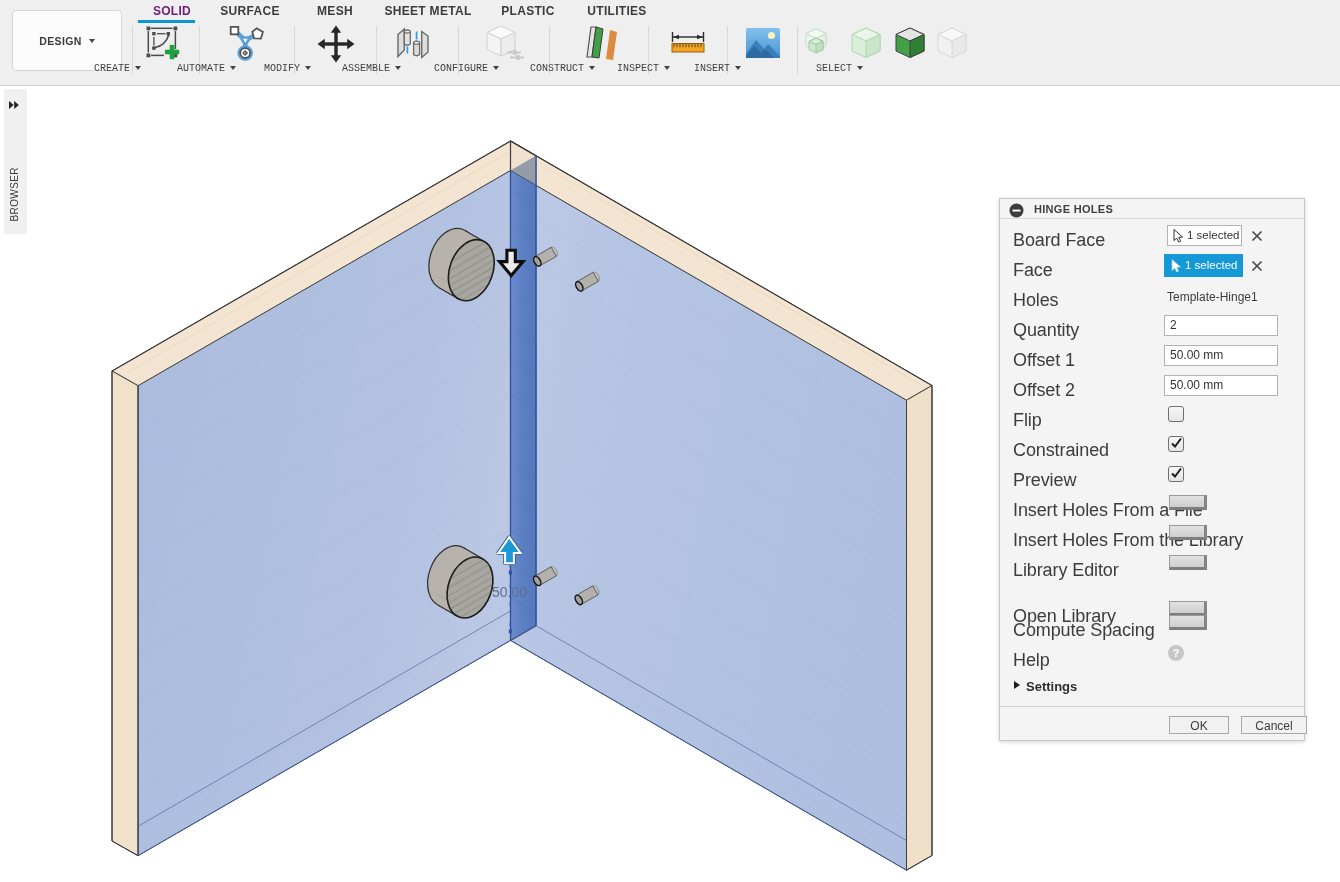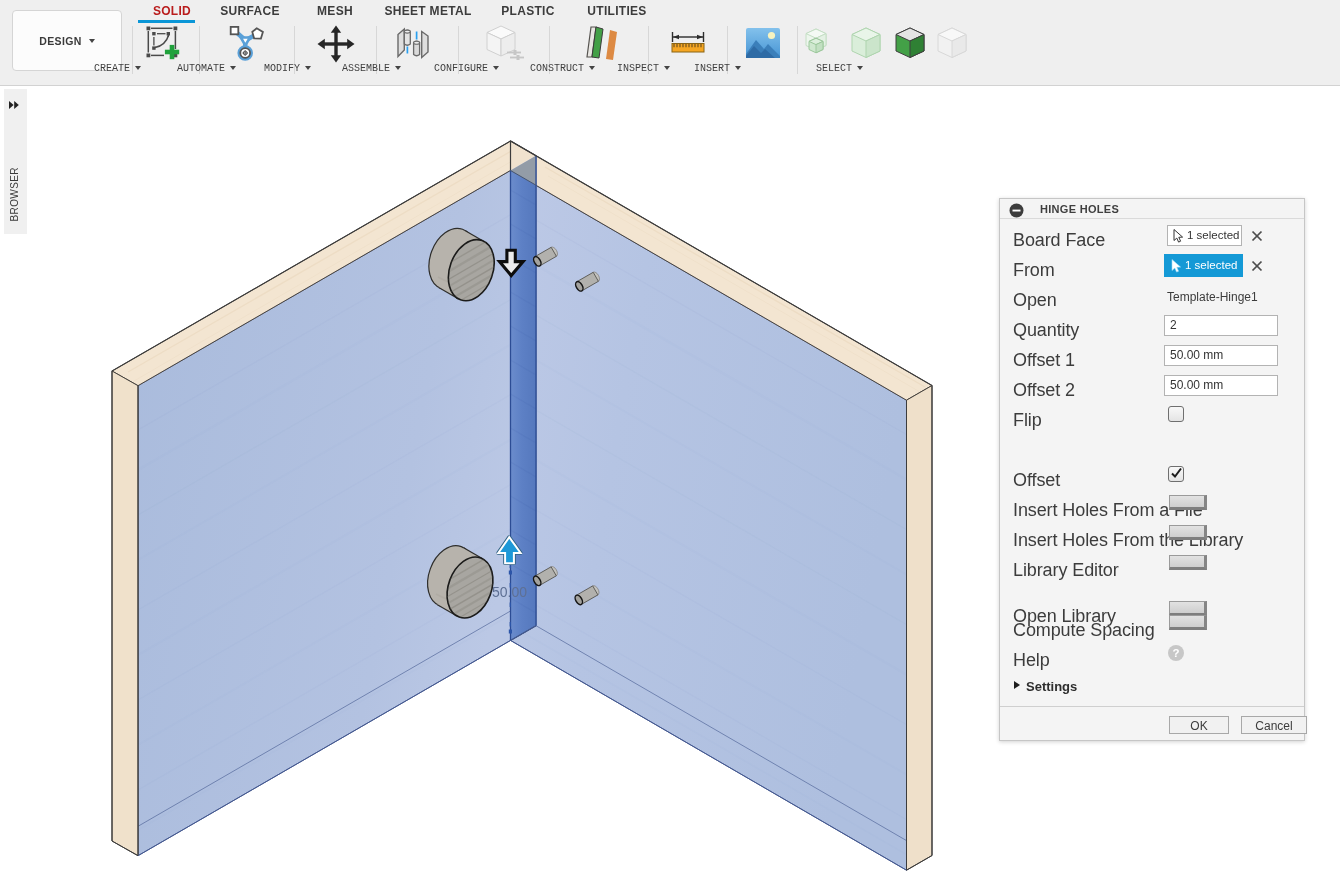--- a/index.html
+++ b/index.html
@@ -1,30 +1,30 @@
 <!DOCTYPE html>
 <html><head><meta charset="utf-8"><title>Fusion</title><style>
 *{margin:0;padding:0;box-sizing:border-box;}
 html,body{width:1340px;height:882px;overflow:hidden;background:#fff;font-family:"Liberation Sans",sans-serif;}
 #scene{position:absolute;left:0;top:0;}
 #toolbar{position:absolute;left:0;top:0;width:1340px;height:86px;background:#efefef;border-bottom:1px solid #d2d2d2;}
 #designbtn{position:absolute;left:12px;top:10px;width:110px;height:61px;background:#fcfcfc;border:1px solid #d5d5d5;border-radius:4px;font-size:10.5px;font-weight:bold;color:#3a3a3a;display:flex;align-items:center;justify-content:center;letter-spacing:0.4px;}
 .caret{display:inline-block;width:0;height:0;border-left:3.8px solid transparent;border-right:3.8px solid transparent;border-top:4.6px solid #444;margin-left:5px;vertical-align:middle;}
 .tab{position:absolute;top:4px;width:120px;text-align:center;font-size:12px;font-weight:bold;color:#3c3c3c;letter-spacing:0.3px;}
-.tab.active{color:#b91c1c;}
+.tab.active{color:#701a75;}
 .tabline{position:absolute;left:138px;top:19.5px;width:57px;height:3.4px;background:#0a96d7;}
 .sep{position:absolute;top:26px;width:1px;height:48px;background:#d7d7d7;}
 .ticon{position:absolute;}
 .glabel{position:absolute;top:63px;width:140px;text-align:left;font-size:10px;color:#3f3f3f;letter-spacing:0px;font-family:Liberation Mono, monospace;}
 #browsertab{position:absolute;left:4px;top:89px;width:23px;height:145px;background:#f0f0f0;}
 #browsertab .chev{padding:6px 0 0 5px;}
 #browsertab .btxt{position:absolute;top:82px;left:-35px;width:90px;transform:rotate(-90deg);font-size:10px;color:#3a3a3a;letter-spacing:0.4px;text-align:left;}
 #panel{position:absolute;left:999px;top:198px;width:306px;height:543px;background:#f4f4f4;border:1px solid #c6c6c6;box-shadow:0 1px 4px rgba(0,0,0,0.18);font-size:12px;color:#3c3c3c;}
 .ptitle{height:20px;border-bottom:1px solid #dadada;display:flex;align-items:center;font-size:11px;font-weight:bold;color:#3f3f3f;letter-spacing:0.3px;}
-.ptitle span{margin-left:10px;margin-top:1px;}
+.ptitle span{margin-left:4px;margin-top:1px;}
 .prow{position:absolute;left:0;width:100%;height:21px;}
 .plabel{position:absolute;left:13px;top:3px;font-size:18px;letter-spacing:-0.1px;}
 .pval{position:absolute;left:167px;top:3px;}
 .pinput{position:absolute;left:164px;top:-2px;width:114px;height:21px;background:#fff;border:1px solid #b3b3b3;font-size:12px;padding:2.5px 0 0 5px;color:#333;}
 .selbox{position:absolute;background:#fff;border:1px solid #b3b3b3;display:flex;font-size:11.5px;color:#333;white-space:nowrap;overflow:hidden;}
 .selbox span{margin-top:2.5px;text-align:right;}
 .selbox.active{background:#1499d6;border:1px solid #1499d6;color:#fff;}
 .selbox.active span{margin-top:3.5px;}
 .xicon{position:absolute;left:251px;top:3px;}
 .cbox{position:absolute;left:168px;top:-1px;width:16px;height:16px;background:linear-gradient(#f8f8f8,#e4e4e4);border:1.4px solid #6f6f6f;border-radius:3px;}
@@ -373,56 +373,64 @@
      <span>1 selected</span>
       </div>
    <svg class="xicon" width="12" height="12" viewBox="0 0 12 12">
         <g stroke="#4d4d4d" stroke-width="1.7">
           <line x1="1.5" y1="1.5" x2="10.5" y2="10.5"></line>
           <line x1="10.5" y1="1.5" x2="1.5" y2="10.5"></line>
         </g>
       </svg>
  </div>
  <div class="prow" style="top:57.5px;">
-      <span class="plabel">From</span>
+      <span class="plabel">Face</span>
    <div class="selbox active" style="left:164px;top:-2.5px;width:79px;height:23px;">
      <svg width="11" height="14" viewBox="0 0 11 14" style="margin:4px 3px 0 6px;">
           <path d="M1,0.5 L1,11.5 L3.8,9.1 L5.6,13.1 L7.6,12.2 L5.8,8.3 L9.6,8.1 Z" fill="#fff" stroke="#9adcf8" stroke-width="0.6"></path>
         </svg>
      <span>1 selected</span>
       </div>
    <svg class="xicon" width="12" height="12" viewBox="0 0 12 12">
         <g stroke="#4d4d4d" stroke-width="1.7">
           <line x1="1.5" y1="1.5" x2="10.5" y2="10.5"></line>
           <line x1="10.5" y1="1.5" x2="1.5" y2="10.5"></line>
         </g>
       </svg>
  </div>
  <div class="prow" style="top:87.5px;">
-      <span class="plabel">Open</span>
+      <span class="plabel">Holes</span>
       <span class="pval">Template-Hinge1</span>
     </div>
  <div class="prow" style="top:117.5px;">
       <span class="plabel">Quantity</span>
       <div class="pinput">2</div>
     </div>
  <div class="prow" style="top:147.5px;">
       <span class="plabel">Offset 1</span>
       <div class="pinput">50.00 mm</div>
     </div>
  <div class="prow" style="top:177.5px;">
       <span class="plabel">Offset 2</span>
       <div class="pinput">50.00 mm</div>
     </div>
  <div class="prow" style="top:207.5px;">
       <span class="plabel">Flip</span>
       <div class="cbox"></div>
     </div>
+ <div class="prow" style="top:237.5px;">
+      <span class="plabel">Constrained</span>
+      <div class="cbox">
+        <svg width="13" height="13" viewBox="0 0 13 13">
+          <path d="M2,6.5 L5,9.5 L11,1.5" fill="none" stroke="#1c1c1c" stroke-width="2"></path>
+        </svg>
+      </div>
+    </div>
  <div class="prow" style="top:267.5px;">
-      <span class="plabel">Offset</span>
+      <span class="plabel">Preview</span>
       <div class="cbox">
         <svg width="13" height="13" viewBox="0 0 13 13">
           <path d="M2,6.5 L5,9.5 L11,1.5" fill="none" stroke="#1c1c1c" stroke-width="2"></path>
         </svg>
       </div>
     </div>
  <div class="prow" style="top:297.5px;">
       <span class="plabel">Insert Holes From a File</span>
       <div class="bevel"></div>
     </div>

